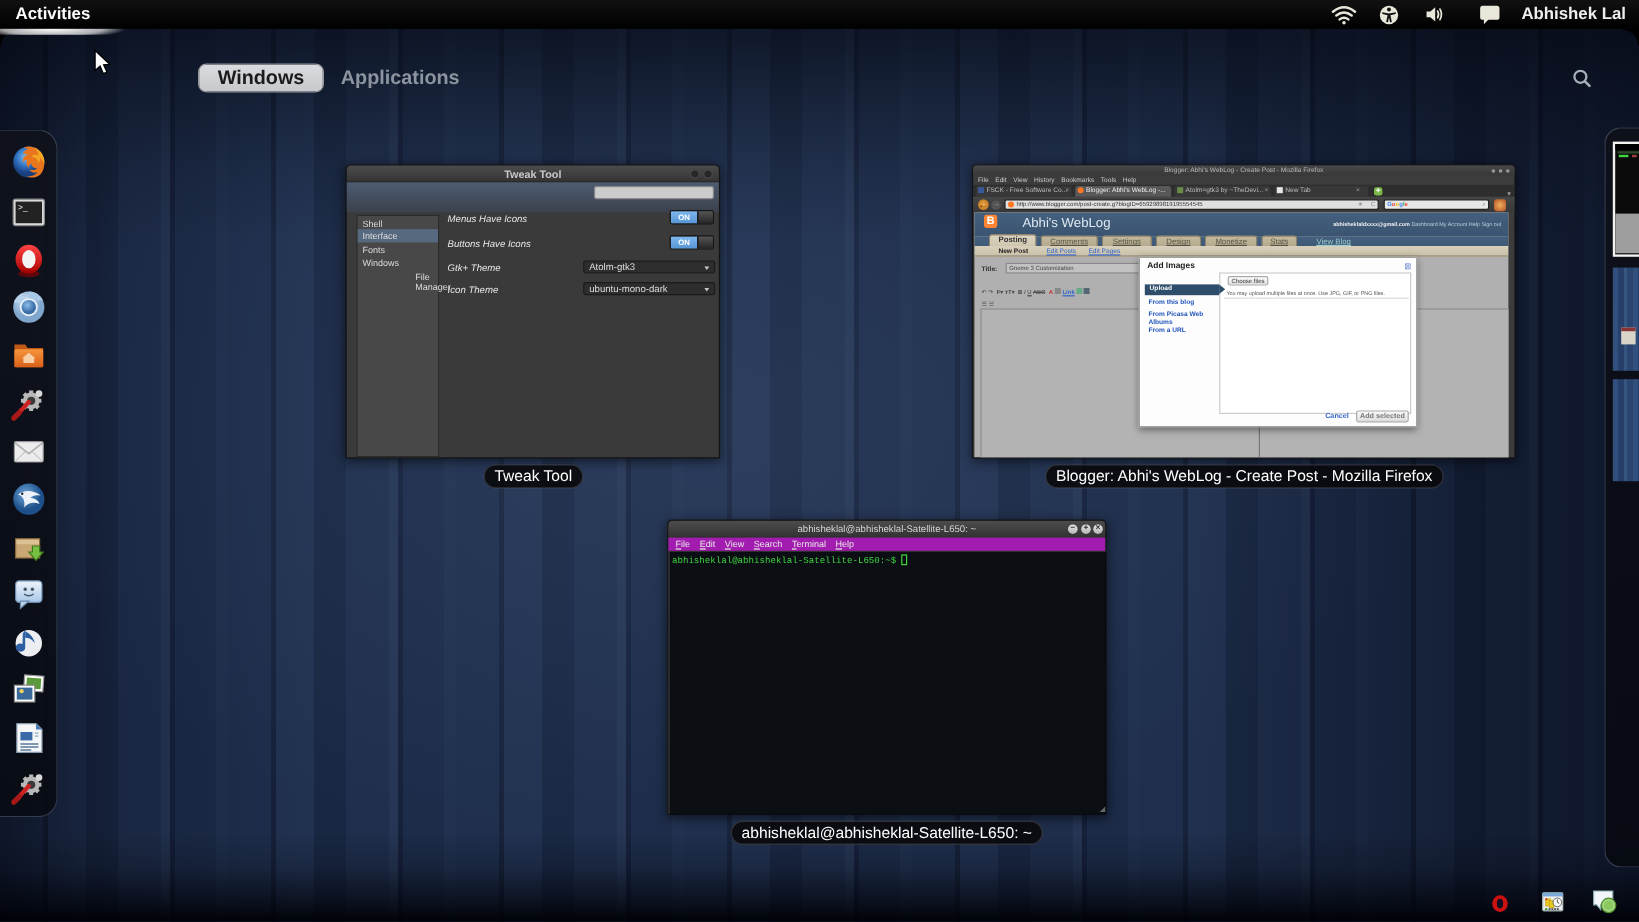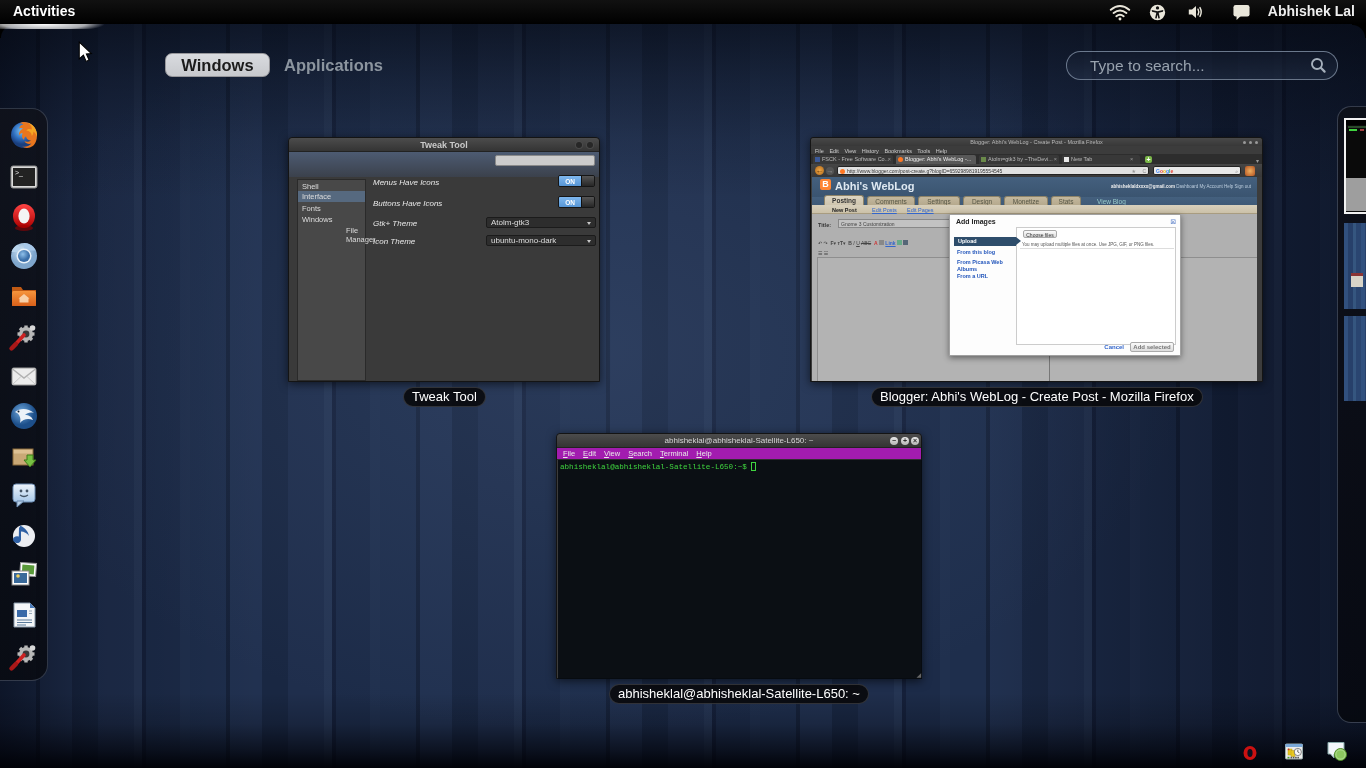--- a/index.html
+++ b/index.html
@@ -103,21 +103,20 @@
       </g>
     </svg>
     <svg class="tico" style="left:1233px;top:4px" width="17" height="17" viewBox="0 0 19 18">
       <rect x="0.5" y="0.5" width="18" height="13" rx="2.5" fill="#e9e6da"></rect>
       <path d="M4 12 L4 17.5 L9.5 12 Z" fill="#e9e6da"></path>
     </svg>
   </div>
 
   <div id="wintab">Windows</div>
   <div id="apptab">Applications</div>
-  <div id="search">Type to search...</div>
   <svg id="searchmag" viewBox="0 0 17 17">
     <circle cx="7" cy="7" r="5" fill="none" stroke="#a6b0bc" stroke-width="1.9"></circle>
     <path d="M10.8 10.8 L14.6 14.6" stroke="#a6b0bc" stroke-width="2.2" stroke-linecap="round"></path>
   </svg>
 
   <div class="win" id="tweak" style="left:288px;top:137px;width:312px;height:245px;background:#3a3a3a;border:1px solid #141414;border-radius:4px 4px 0 0;">
     <div style="position:absolute;left:0;top:0;width:100%;height:14px;background:linear-gradient(#4c4c4c,#343434);border-radius:4px 4px 0 0;border-bottom:1px solid #222;">
       <div style="text-align:center;color:#c9c9c9;font-size:9px;font-weight:bold;line-height:14px;">Tweak Tool</div>
       <div style="position:absolute;right:17px;top:4px;width:6px;height:6px;border-radius:50%;background:#272727;box-shadow:0 0 0 1px #4a4a4a;"></div>
       <div style="position:absolute;right:6px;top:4px;width:6px;height:6px;border-radius:50%;background:#272727;box-shadow:0 0 0 1px #4a4a4a;"></div>
@@ -169,21 +168,21 @@
       <div style="position:absolute;left:342px;top:2px;width:88px;height:9px;background:#e8e8e8;border:1px solid #222;border-radius:2px;font-size:5px;color:#666;line-height:8px;">
         <b style="color:#4285f4;margin-left:2px;">G</b><b style="color:#ea4335;">o</b><b style="color:#fbbc05;">o</b><b style="color:#4285f4;">g</b><b style="color:#34a853;">l</b><b style="color:#ea4335;">e</b>
         <span style="position:absolute;right:2px;color:#777;">⌕</span>
       </div>
       <div style="position:absolute;left:434px;top:2px;width:10px;height:10px;background:radial-gradient(#f0b060,#b05020);border-radius:2px;"></div>
     </div>
 
     <div style="position:absolute;left:1px;top:39px;width:445px;height:204px;background:#b0b0b0;overflow:hidden;">
       <div style="position:absolute;left:0;top:0;width:100%;height:20px;background:linear-gradient(#44607e,#3a5470);">
         <div style="position:absolute;left:8px;top:2px;width:11px;height:11px;background:#ff8533;border-radius:2px;color:#fff;font-weight:bold;font-size:9px;text-align:center;line-height:11px;">B</div>
-        <div style="position:absolute;left:23px;top:3px;color:#dfe9f2;font-size:11px;font-weight:bold;">Abhi's WebLog</div>
+        <div style="position:absolute;left:40px;top:3px;color:#dfe9f2;font-size:11px;font-weight:normal;">Abhi's WebLog</div>
         <div style="position:absolute;right:6px;top:7px;font-size:4.5px;color:#eee;"><b>abhisheklaldxxxx@gmail.com</b> <span style="color:#bcd">Dashboard  My Account  Help   Sign out</span></div>
       </div>
       <div style="position:absolute;left:0;top:20px;width:100%;height:16px;background:linear-gradient(#44607e,#3a5470);"></div>
       <div class="btab" style="left:12px;top:18px;width:40px;background:linear-gradient(#ddd5c2,#cfc5ae);color:#333;"><b>Posting</b></div>
       <div class="btab" style="left:55px;top:19px;width:48px;"><u>Comments</u></div>
       <div class="btab" style="left:106px;top:19px;width:42px;"><u>Settings</u></div>
       <div class="btab" style="left:151px;top:19px;width:38px;"><u>Design</u></div>
       <div class="btab" style="left:192px;top:19px;width:44px;"><u>Monetize</u></div>
       <div class="btab" style="left:239px;top:19px;width:30px;"><u>Stats</u></div>
       <div style="position:absolute;left:285px;top:21px;font-size:6.5px;color:#9cc;text-decoration:underline;">View Blog</div>

